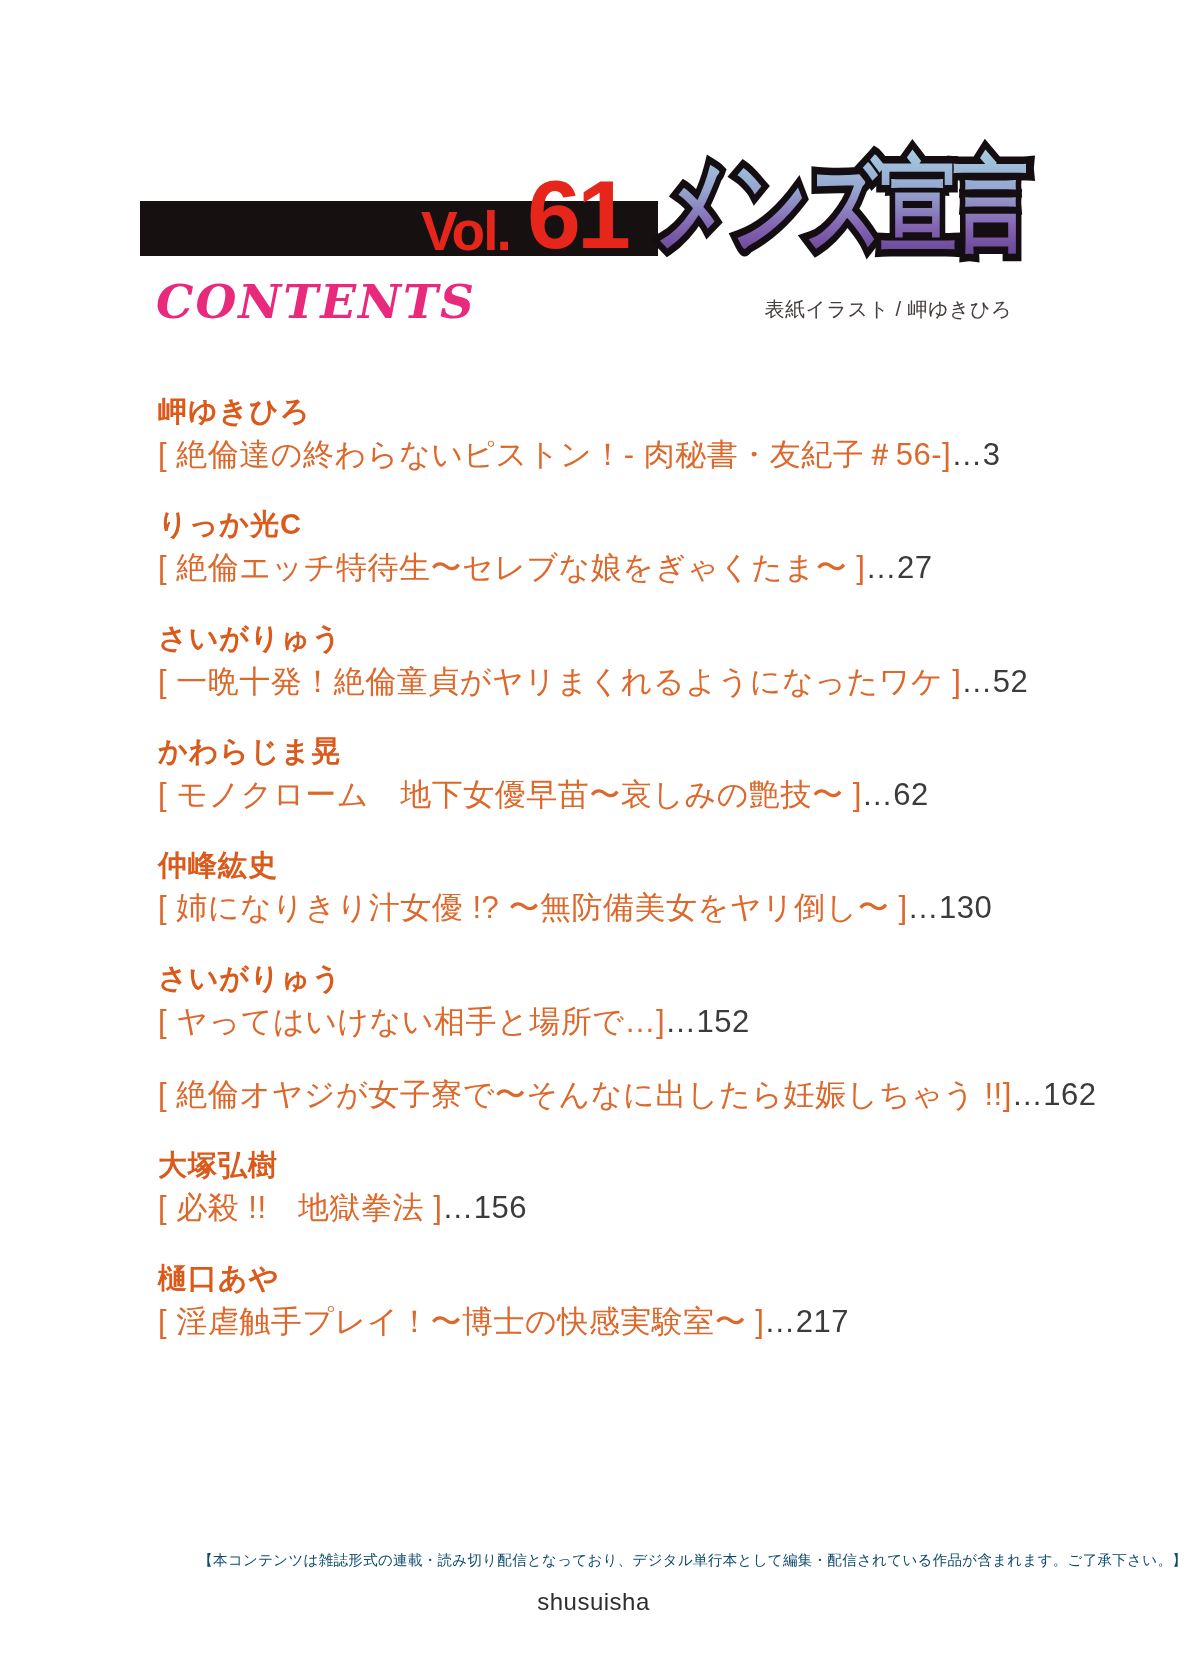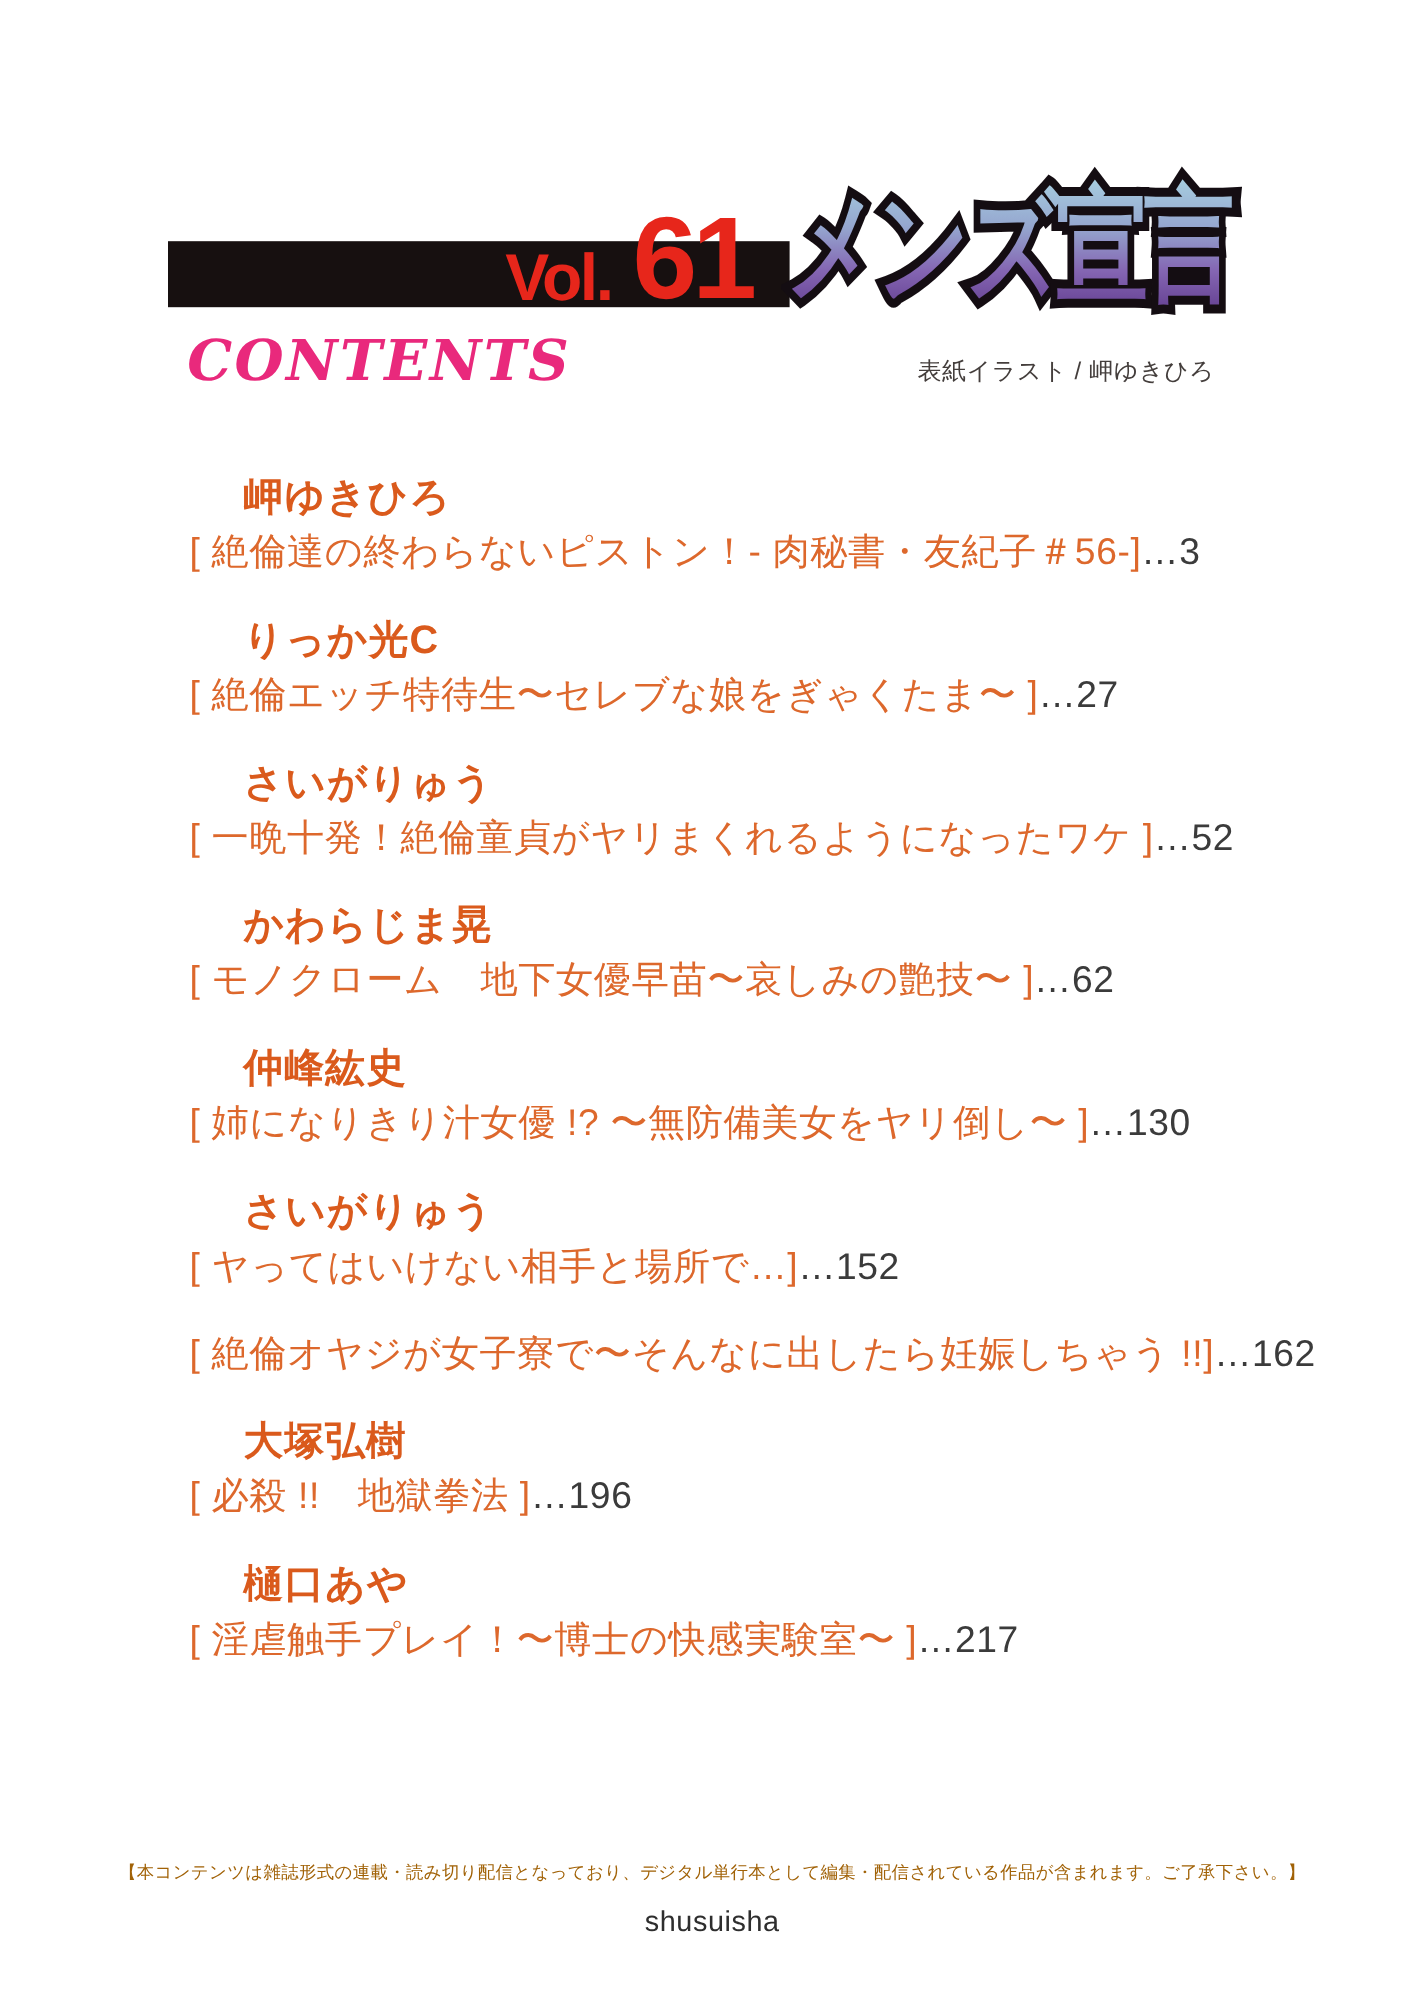--- a/index.html
+++ b/index.html
@@ -65,35 +65,35 @@
     font-size:47px;line-height:1.1;
     color:#e9297c;letter-spacing:2px;
   }
 
   
   .entries{
     position:absolute;left:158px;top:391px;width:990px;
   }
   .entry{margin-bottom:27px;}
   .entry .author{
-    font-size:33px;font-weight:bold;line-height:1.4;
-    color:#da5a1c;letter-spacing:1px;margin-left:45px;
+    font-size:29px;font-weight:bold;line-height:1.4;
+    color:#da5a1c;letter-spacing:1px;
   }
   .entry .title-line{
     font-size:31px;line-height:1.48;
     color:#dd682c;letter-spacing:0.5px;
     white-space:nowrap;
   }
   .entry .pageno{color:#3b3b3b;}
 
   
   .footer-disclaimer{
     position:absolute;left:0;top:1551px;width:100%;
-    text-align:center;
-    font-size:14.5px;color:#a16207;letter-spacing:0.3px;
+    text-align:right;
+    font-size:14.5px;color:#0c4a6e;letter-spacing:0.3px;
   }
   .publisher{
     position:absolute;left:0;top:1588px;width:100%;
     text-align:center;
     font-size:24px;color:#2e2e2e;letter-spacing:0.5px;
   }
 </style>
 </head>
 <body>
 
@@ -141,21 +141,21 @@
       <div class="author">さいがりゅう</div>
       <div class="title-line"><span>[ ヤってはいけない相手と場所で…]</span><span class="pageno">…152</span></div>
     </div>
 
     <div class="entry">
       <div class="title-line"><span>[ 絶倫オヤジが女子寮で〜そんなに出したら妊娠しちゃう !!]</span><span class="pageno">…162</span></div>
     </div>
 
     <div class="entry">
       <div class="author">大塚弘樹</div>
-      <div class="title-line"><span>[ 必殺 !!　地獄拳法 ]</span><span class="pageno">…196</span></div>
+      <div class="title-line"><span>[ 必殺 !!　地獄拳法 ]</span><span class="pageno">…156</span></div>
     </div>
 
     <div class="entry">
       <div class="author">樋口あや</div>
       <div class="title-line"><span>[ 淫虐触手プレイ！〜博士の快感実験室〜 ]</span><span class="pageno">…217</span></div>
     </div>
 
   </div>
 
   <div class="footer-disclaimer">【本コンテンツは雑誌形式の連載・読み切り配信となっており、デジタル単行本として編集・配信されている作品が含まれます。ご了承下さい。】</div>

